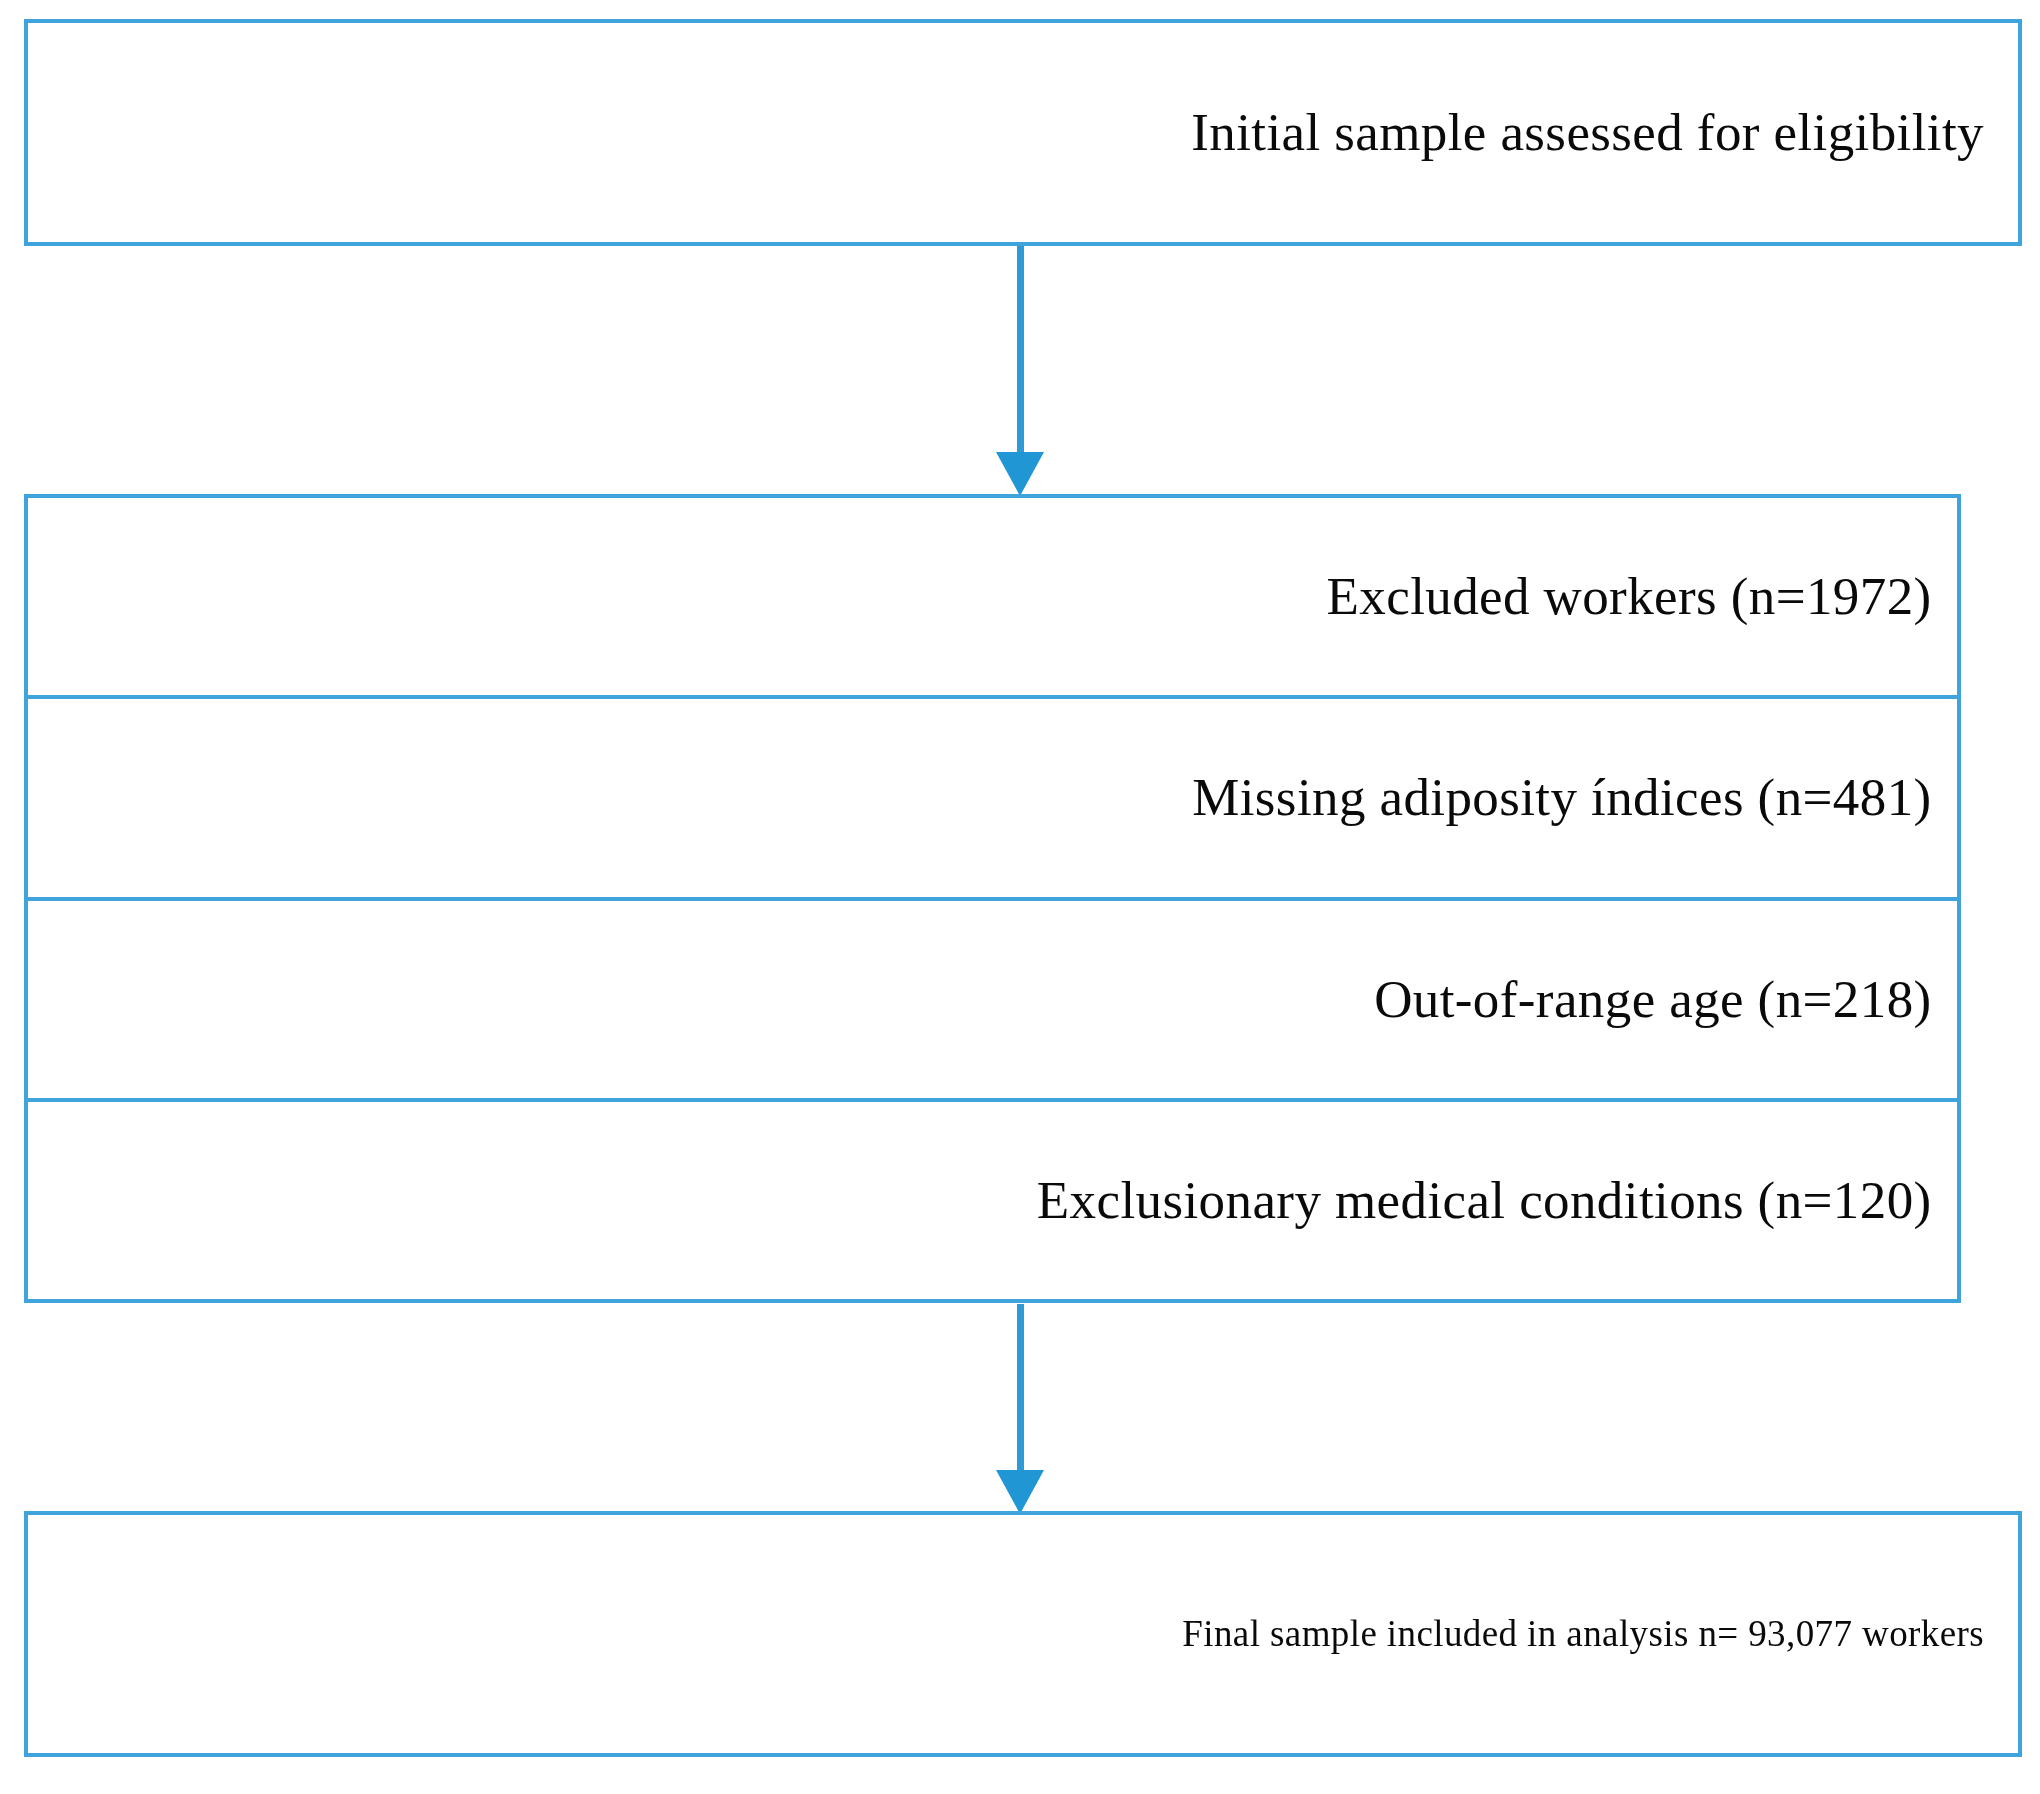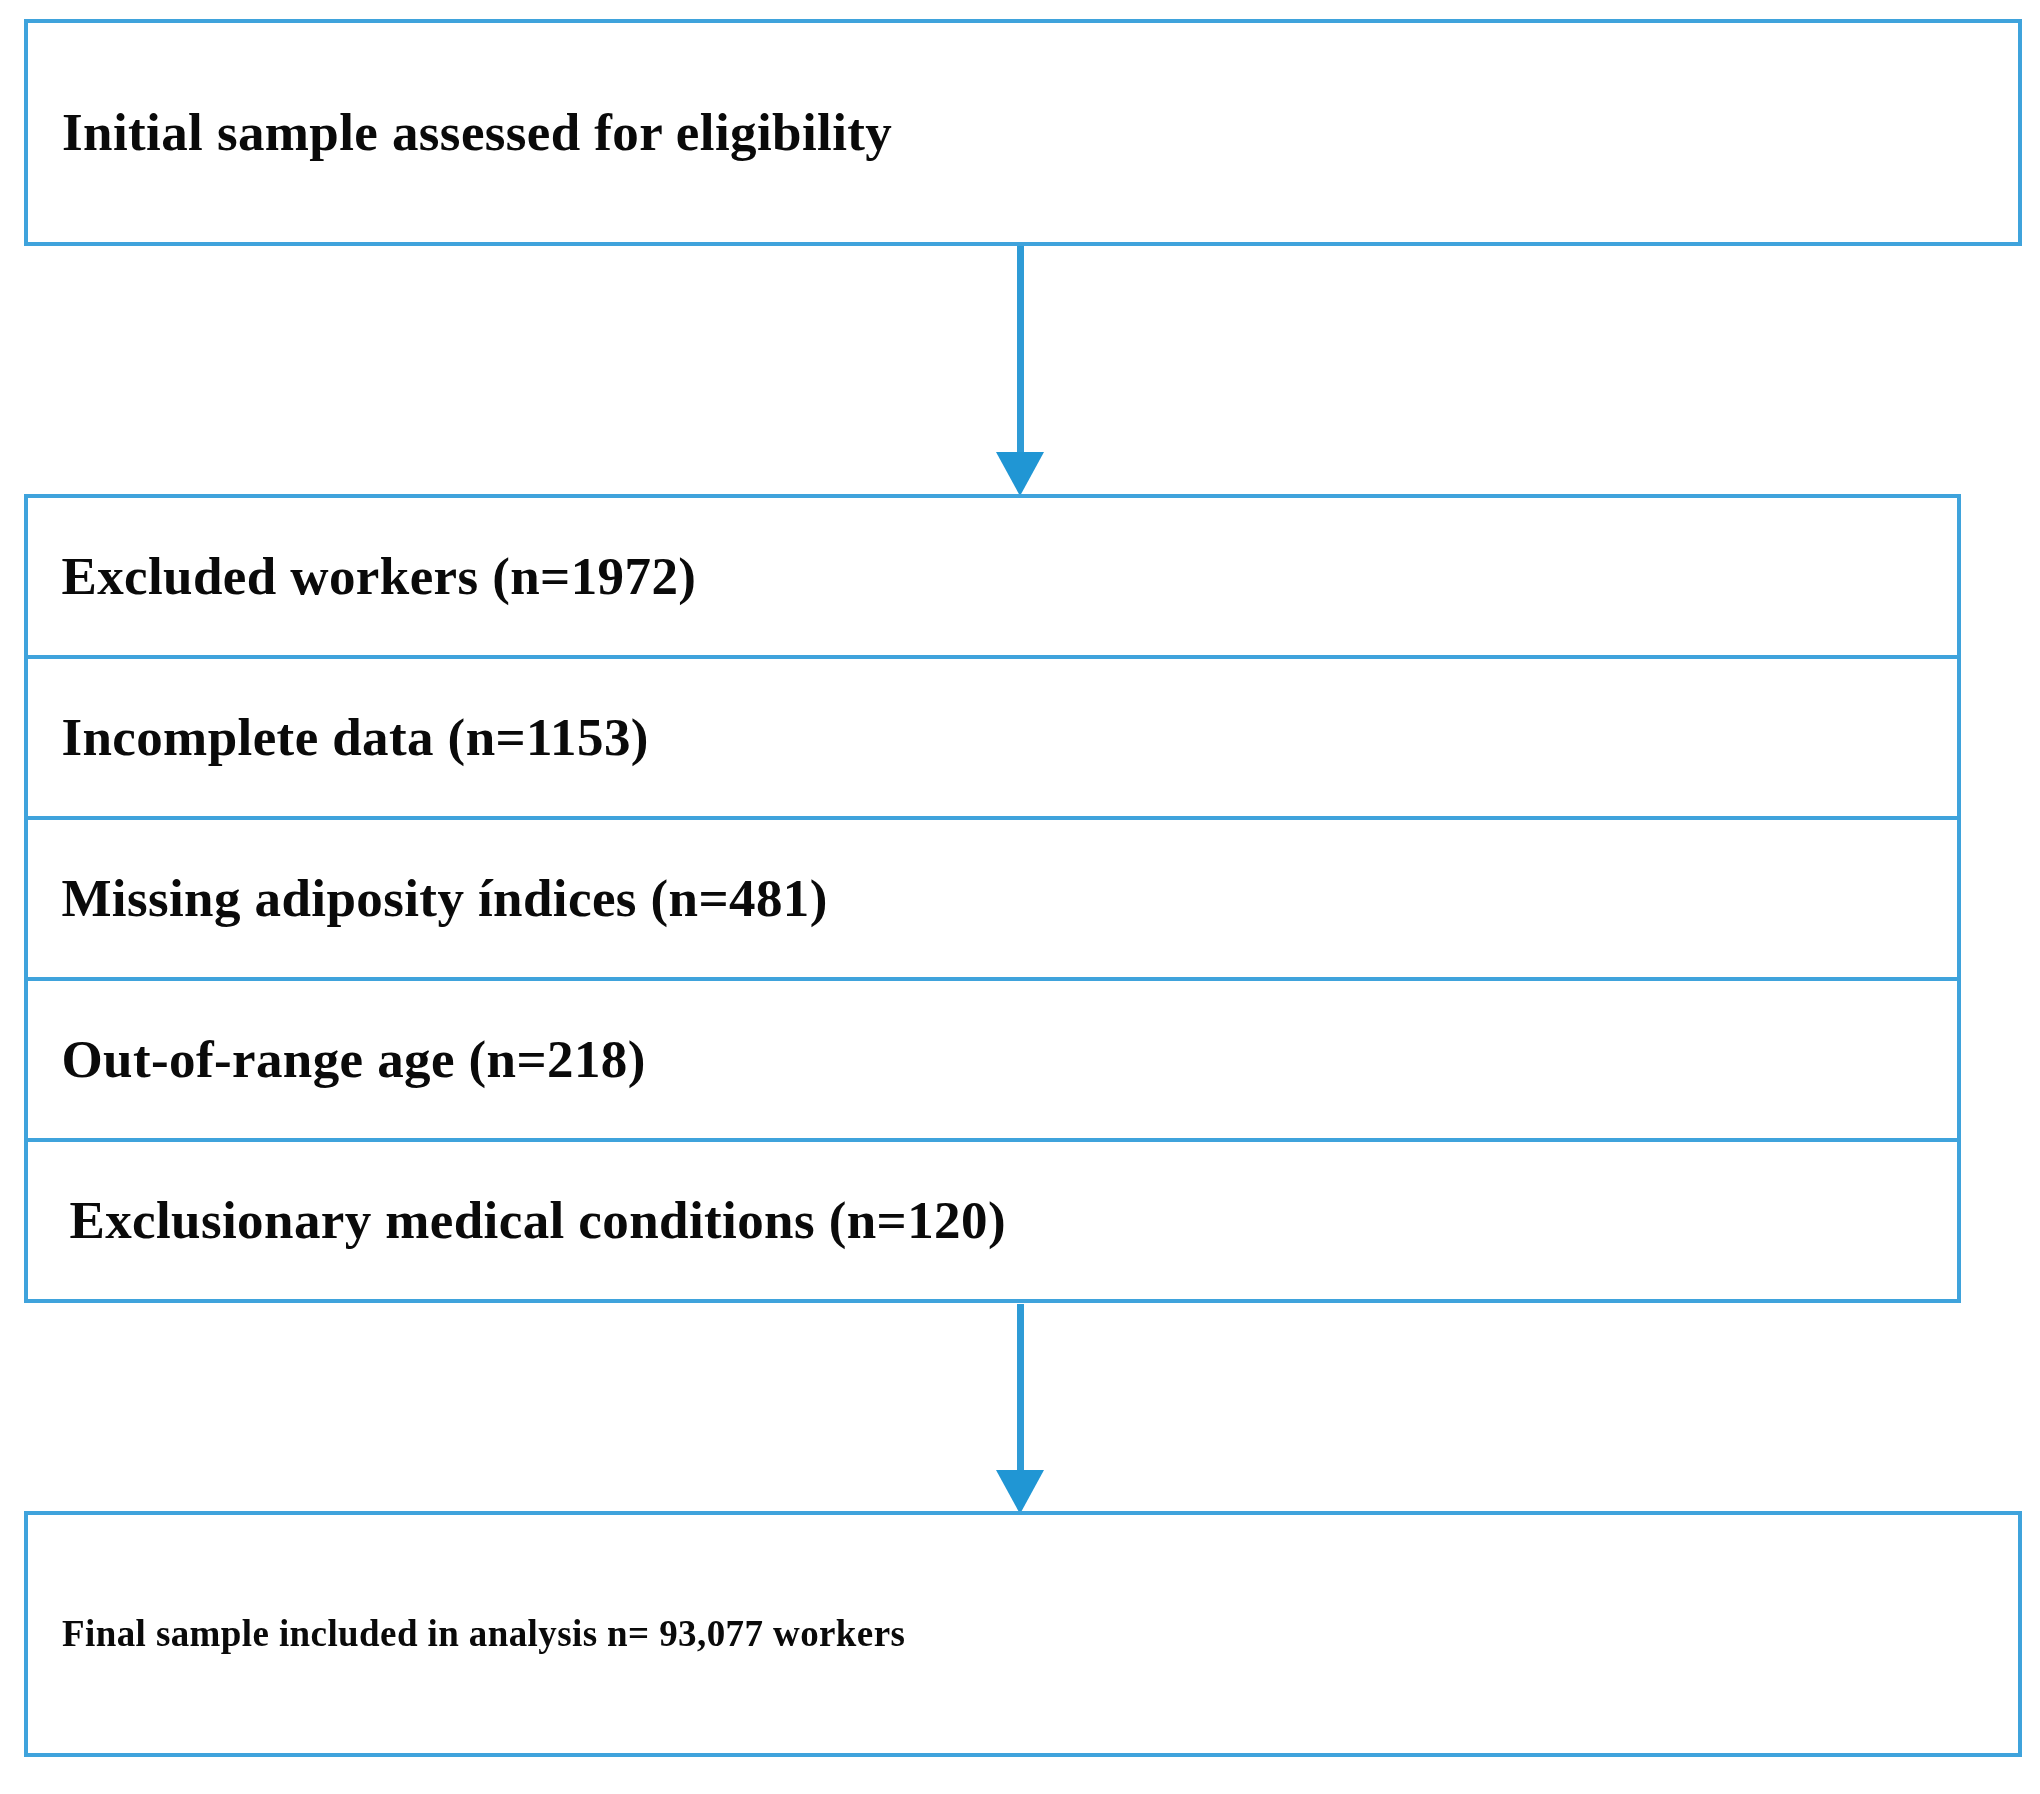--- a/index.html
+++ b/index.html
@@ -24,24 +24,24 @@
     box-sizing: border-box;
     background: #ffffff;
     border: 4.2px solid #3FA3DC;
     display: flex;
     flex-direction: column;
     align-items: stretch;
     justify-content: center;
   }
 
   .box-text {
-    text-align: left;
+    text-align: right;
     color: #0a0a0a;
     font-family: "Liberation Serif", "DejaVu Serif", serif;
-    font-weight: 700;
+    font-weight: 400;
     letter-spacing: 0.4px;
     line-height: 1.30;
   }
 
   
   #box-initial {
     left: 24px;
     top: 18.6px;
     width: 1998px;
     height: 227px;
@@ -154,23 +154,20 @@
   <div id="arrow-1" class="flow-arrow">
     <div class="arrow-shaft"></div>
     <div class="arrow-head"></div>
   </div>
 
   <div id="box-exclusions" class="flow-box">
     <div class="exclusion-row">
       <div class="box-text">Excluded workers (n=1972)</div>
     </div>
     <div class="exclusion-row">
-      <div class="box-text">Incomplete data (n=1153)</div>
-    </div>
-    <div class="exclusion-row">
       <div class="box-text">Missing adiposity índices (n=481)</div>
     </div>
     <div class="exclusion-row">
       <div class="box-text">Out-of-range age (n=218)</div>
     </div>
     <div class="exclusion-row">
       <div class="box-text">Exclusionary medical conditions (n=120)</div>
     </div>
   </div>
 

